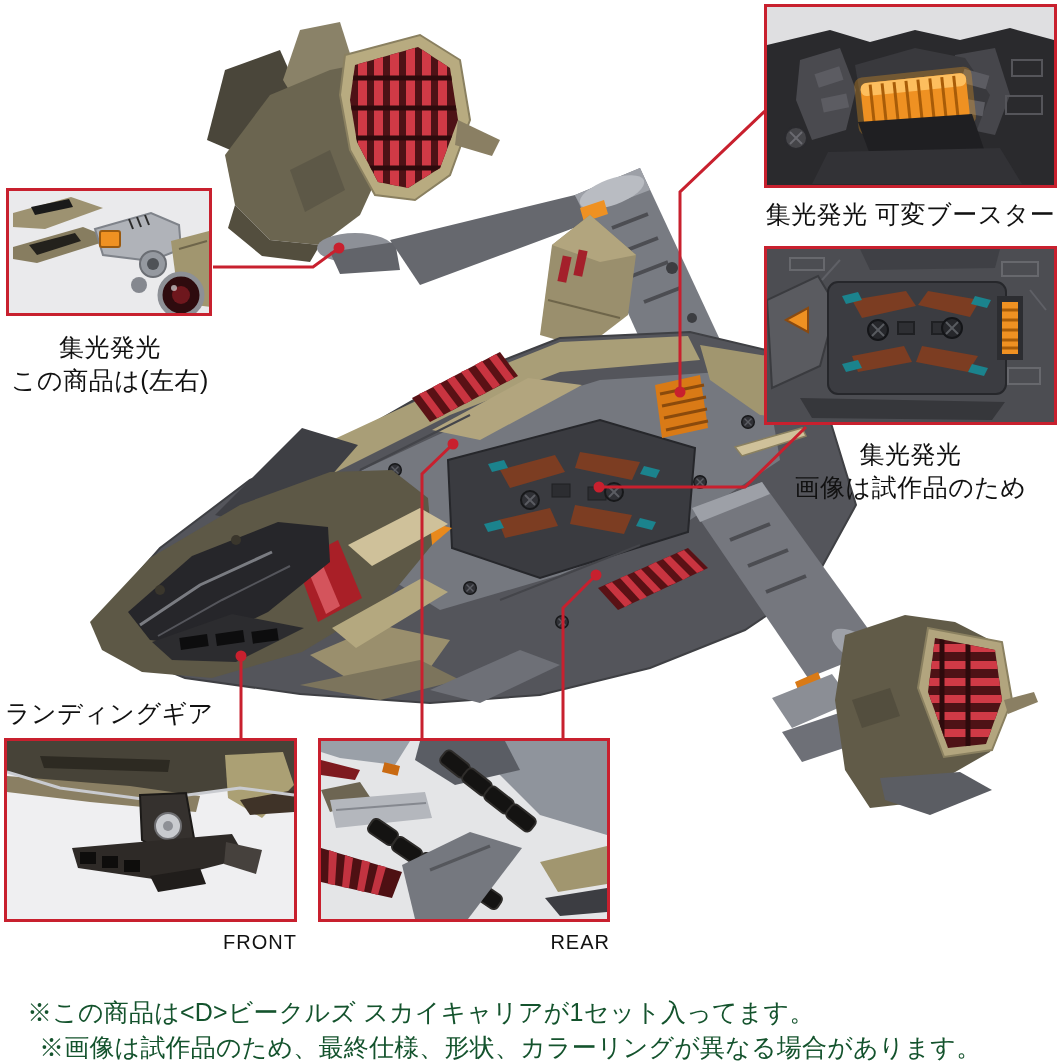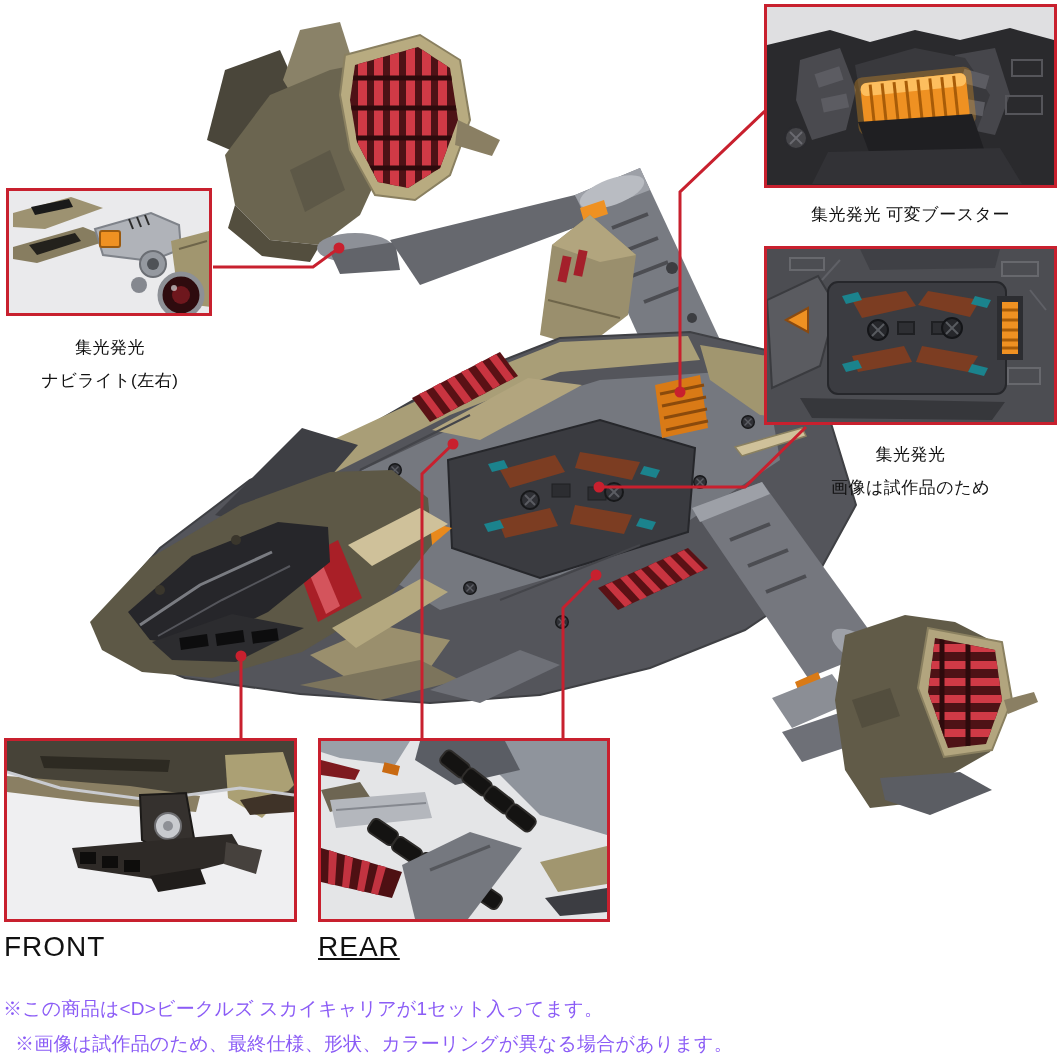--- a/index.html
+++ b/index.html
@@ -1,24 +1,24 @@
 <!DOCTYPE html>
 <html><head>
 <meta charset="utf-8">
 <style>
   html,body{margin:0;padding:0;background:#ffffff;}
   .figure{position:relative;width:1060px;height:1064px;background:#ffffff;overflow:hidden;
           font-family:"Liberation Sans", sans-serif;color:#111;}
   .layer{position:absolute;left:0;top:0;}
   .callout-box{position:absolute;border:3px solid #c8202e;background:#e9e9eb;overflow:hidden;box-sizing:border-box;}
   .callout-box svg{display:block;}
-  .jp-label{position:absolute;color:#111;font-size:17px;line-height:33px;letter-spacing:0.5px;white-space:nowrap;}
+  .jp-label{position:absolute;color:#111;font-size:25px;line-height:33px;letter-spacing:0.5px;white-space:nowrap;}
   .jp-label.center{text-align:center;}
-  .en-label{position:absolute;color:#111;font-size:28px;letter-spacing:1px;text-align:left;white-space:nowrap;}
-  .note{position:absolute;color:#8b5cf6;font-size:19px;white-space:nowrap;letter-spacing:0.2px;}
+  .en-label{position:absolute;color:#111;font-size:20px;letter-spacing:1px;text-align:right;white-space:nowrap;}
+  .note{position:absolute;color:#14532d;font-size:25px;white-space:nowrap;letter-spacing:0.2px;margin-left:24px;}
 </style>
 </head>
 <body>
 
 <div class="figure">
 
   <svg class="layer" width="1060" height="1064" viewBox="0 0 1060 1064">
     <defs>
       <g id="scr">
         <circle r="9" fill="#303136" stroke="#17181a" stroke-width="2"></circle>
@@ -376,24 +376,25 @@
 
   <div class="jp-label center" style="left:764px;top:198px;width:293px;">集光発光 可変ブースター</div>
 
   <div class="jp-label center" style="left:764px;top:438px;width:293px;">
     <div>集光発光</div>
     <div>画像は試作品のため</div>
   </div>
 
   <div class="jp-label center" style="left:0px;top:331px;width:220px;">
     <div>集光発光</div>
-    <div>ナビライト(左右)</div>
-  </div>
-
+    <div>この商品は(左右)</div>
+  </div>
+
+  <div class="jp-label" style="left:5px;top:697px;">ランディングギア</div>
 
   <div class="en-label" style="left:4px;top:931px;width:293px;">FRONT</div>
 
-  <div class="en-label" style="left:318px;top:931px;width:292px;text-decoration:underline;">REAR</div>
+  <div class="en-label" style="left:318px;top:931px;width:292px;">REAR</div>
 
   <div class="note" style="left:3px;top:996px;">※この商品は&lt;D&gt;ビークルズ スカイキャリアが1セット入ってます。</div>
   <div class="note" style="left:15px;top:1031px;">※画像は試作品のため、最終仕様、形状、カラーリングが異なる場合があります。</div>
 
 </div>
 
 </body></html>

